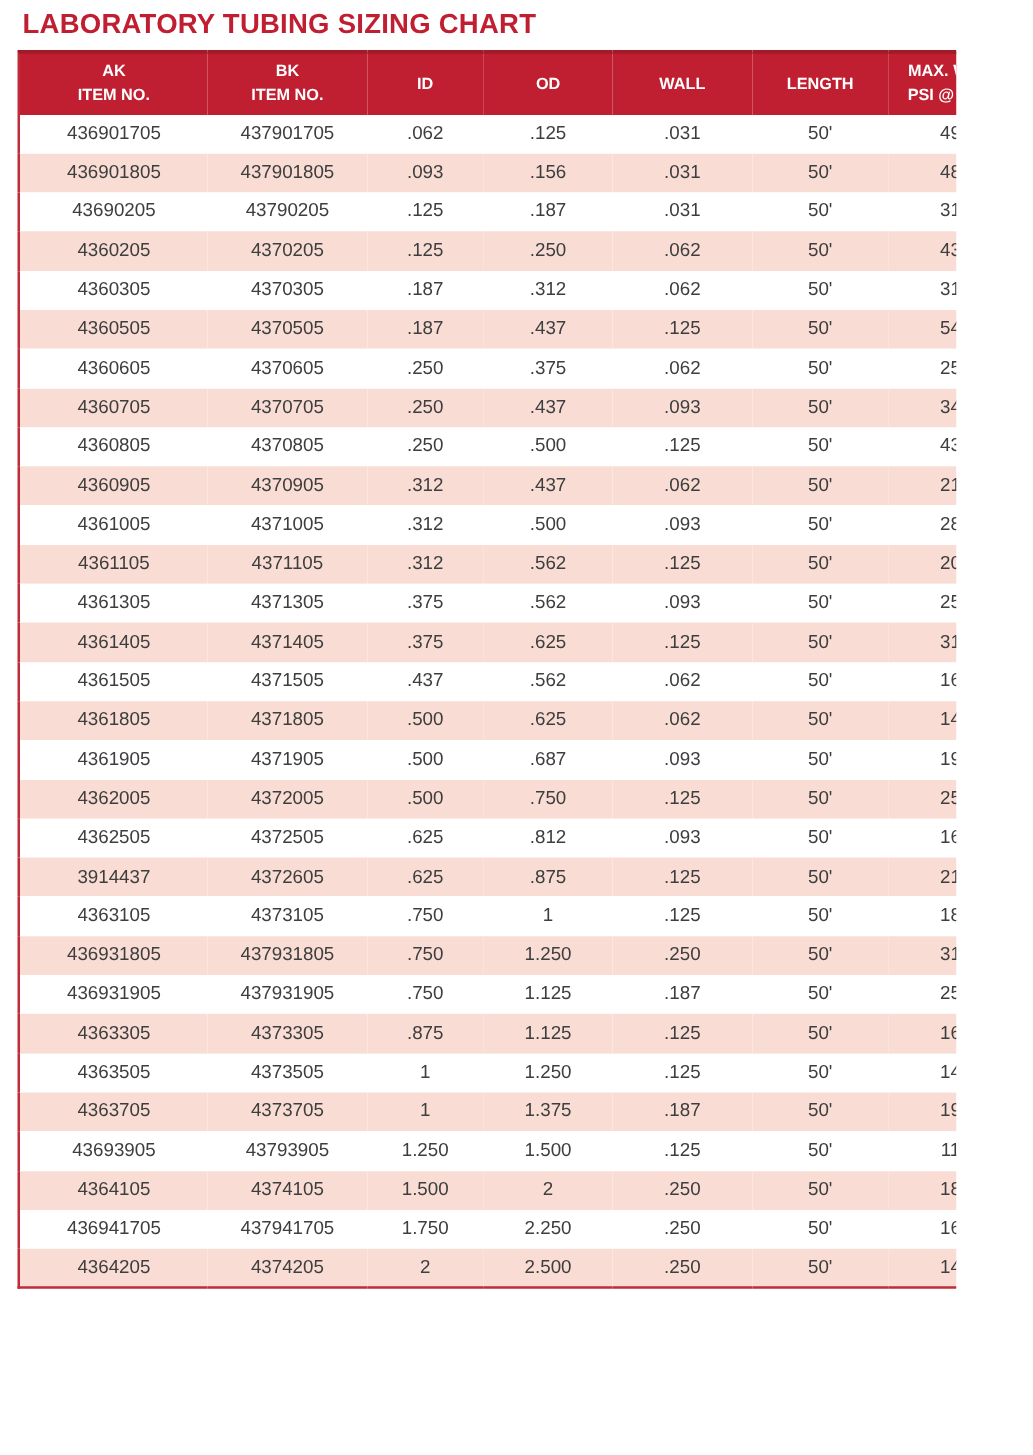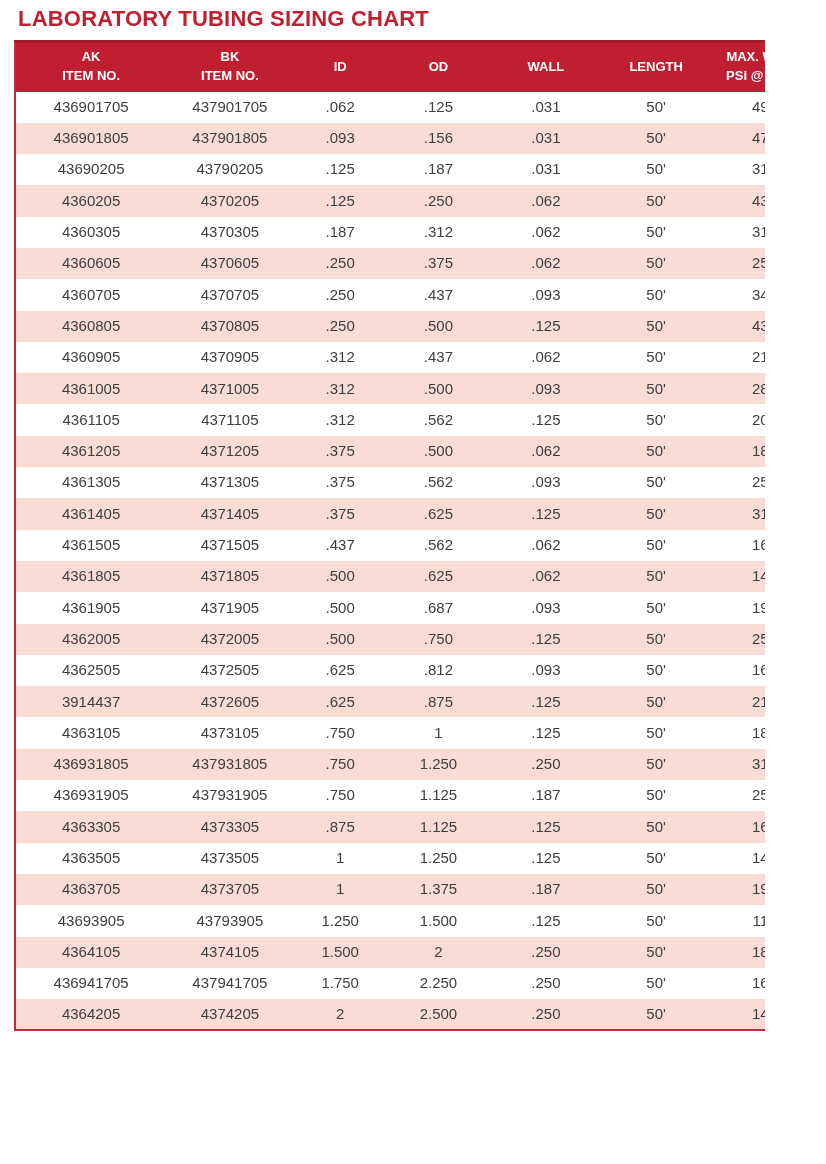--- a/index.html
+++ b/index.html
@@ -107,21 +107,21 @@
           <td>50'</td>
           <td>49</td>
         </tr>
         <tr>
           <td>436901805</td>
           <td>437901805</td>
           <td>.093</td>
           <td>.156</td>
           <td>.031</td>
           <td>50'</td>
-          <td>47</td>
+          <td>48</td>
         </tr>
         <tr>
           <td>43690205</td>
           <td>43790205</td>
           <td>.125</td>
           <td>.187</td>
           <td>.031</td>
           <td>50'</td>
           <td>31</td>
         </tr>
@@ -135,20 +135,29 @@
           <td>43</td>
         </tr>
         <tr>
           <td>4360305</td>
           <td>4370305</td>
           <td>.187</td>
           <td>.312</td>
           <td>.062</td>
           <td>50'</td>
           <td>31</td>
+        </tr>
+        <tr>
+          <td>4360505</td>
+          <td>4370505</td>
+          <td>.187</td>
+          <td>.437</td>
+          <td>.125</td>
+          <td>50'</td>
+          <td>54</td>
         </tr>
         <tr>
           <td>4360605</td>
           <td>4370605</td>
           <td>.250</td>
           <td>.375</td>
           <td>.062</td>
           <td>50'</td>
           <td>25</td>
         </tr>
@@ -189,29 +198,20 @@
           <td>28</td>
         </tr>
         <tr>
           <td>4361105</td>
           <td>4371105</td>
           <td>.312</td>
           <td>.562</td>
           <td>.125</td>
           <td>50'</td>
           <td>20</td>
-        </tr>
-        <tr>
-          <td>4361205</td>
-          <td>4371205</td>
-          <td>.375</td>
-          <td>.500</td>
-          <td>.062</td>
-          <td>50'</td>
-          <td>18</td>
         </tr>
         <tr>
           <td>4361305</td>
           <td>4371305</td>
           <td>.375</td>
           <td>.562</td>
           <td>.093</td>
           <td>50'</td>
           <td>25</td>
         </tr>

